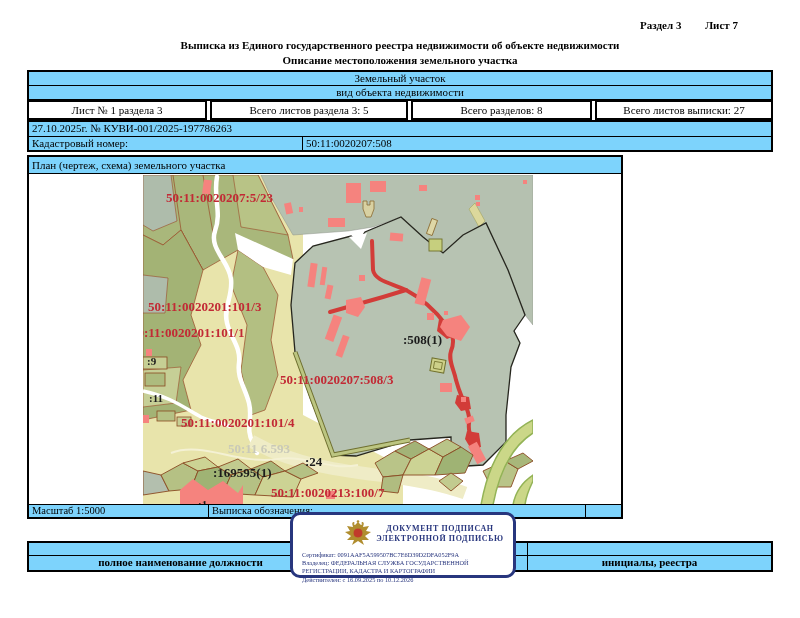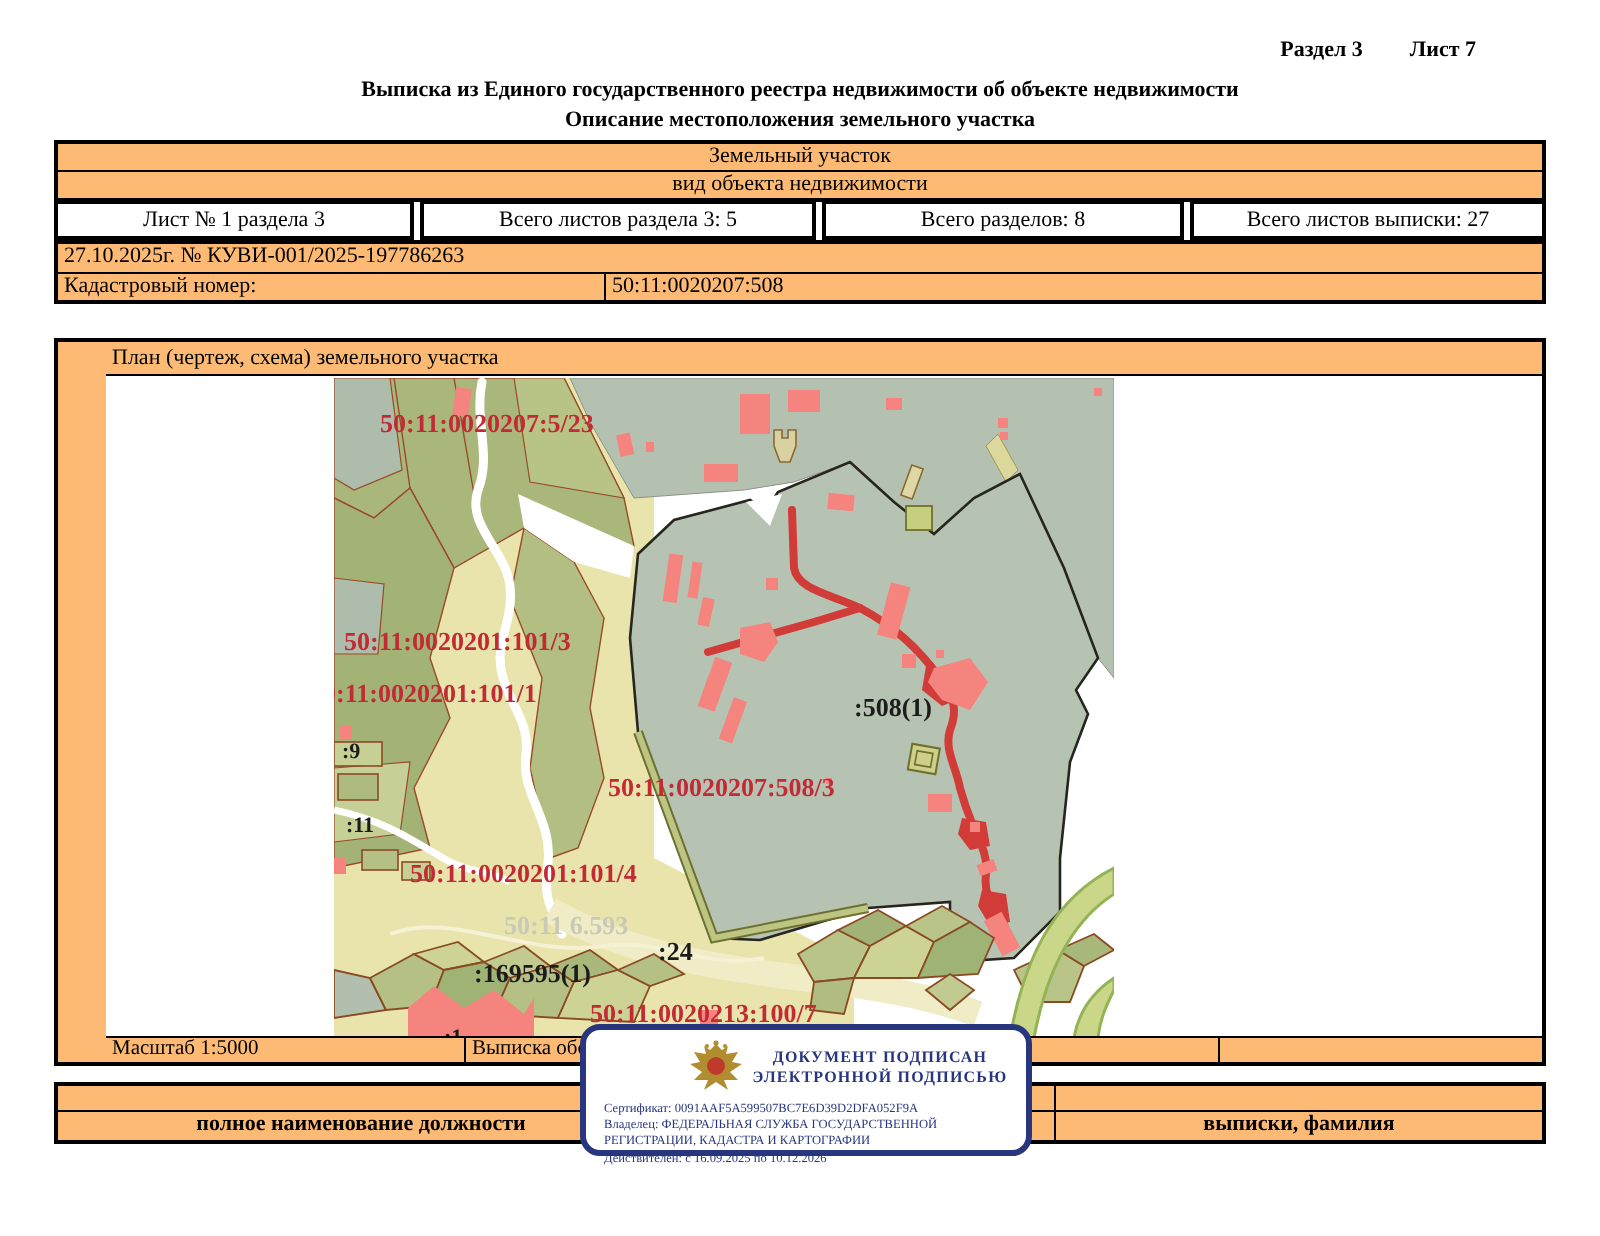--- a/index.html
+++ b/index.html
@@ -3,31 +3,31 @@
 <meta charset="utf-8">
 <style>
   html,body{margin:0;padding:0;background:#fff;}
   #page{position:relative;width:800px;height:618px;background:#fff;
         font-family:"Liberation Serif","DejaVu Serif",serif;color:#000;overflow:hidden;}
   .abs{position:absolute;}
   .ctr{text-align:center;}
   .b{font-weight:bold;}
   .t11{font-size:11px;line-height:13px;}
   .t10{font-size:10.5px;line-height:12px;}
-  .box{border:2px solid #000;box-sizing:border-box;background:#fdba74;}
+  .box{border:2px solid #000;box-sizing:border-box;background:#7dd3fc;}
   .row{display:flex;box-sizing:border-box;}
   .cell{box-sizing:border-box;padding:0 3px;overflow:hidden;white-space:nowrap;}
   .vline{border-left:1.5px solid #000;}
   .hline{border-top:1.5px solid #000;}
   
   #tblA{left:27px;top:70px;width:746px;}
   #tblB{left:27px;top:100px;width:746px;display:flex;gap:3px;}
   #tblB .bcell{border:2px solid #000;height:16px;display:flex;align-items:center;justify-content:center;}
   #tblC{left:27px;top:120px;width:746px;}
-  #tblD{left:27px;top:169px;width:746px;padding-left:24px;}
+  #tblD{left:27px;top:155px;width:596px;}
   #mapzone{position:relative;height:330px;background:#fff;overflow:hidden;}
   #tblE{left:27px;top:541px;width:746px;}
   
   #stamp{left:290px;top:512px;width:226px;height:66px;background:#fff;border:3px solid #28367e;
          border-radius:10px;z-index:9;box-sizing:border-box;color:#28367e;}
   #stamp .hdr{font-size:8px;font-weight:bold;letter-spacing:.6px;text-align:center;line-height:10px;}
   #stamp .sm{font-size:6.3px;line-height:8.2px;margin-left:9px;white-space:nowrap;color:#28367e;}
   svg text{font-family:"Liberation Serif","DejaVu Serif",serif;font-weight:bold;}
   .lblC{fill:#c22a35;font-size:13px;}
   .lblK{fill:#1c1c1c;font-size:13px;}
@@ -213,21 +213,21 @@
 
   <div class="abs box" id="tblE">
     <div class="row" style="height:12px;">
       <div class="cell" style="width:303px;"></div>
       <div class="cell vline" style="width:195px;"></div>
       <div class="cell vline" style="flex:1;"></div>
     </div>
     <div class="row hline" style="height:15px;">
       <div class="t11 cell ctr b" style="width:303px;">полное наименование должности</div>
       <div class="cell vline" style="width:195px;"></div>
-      <div class="t11 cell ctr b vline" style="flex:1;">выписки, фамилия</div>
+      <div class="t11 cell ctr b vline" style="flex:1;">инициалы, реестра</div>
     </div>
   </div>
 
   <div class="abs" id="stamp">
     <div style="display:flex;align-items:center;margin-top:4px;margin-left:40px;">
       <svg width="30" height="30" viewBox="0 0 30 30" style="margin-left:10px;flex:none;">
         <path d="M15 3 L12 6 L9 4 L10 8 L4 7 L7 12 L2 13 L8 17 L4 21 L11 21 L9 26 L15 22 L21 26 L19 21 L26 21 L22 17 L28 13 L23 12 L26 7 L20 8 L21 4 L18 6 Z" fill="#b08d2e"></path>
         <circle cx="15" cy="14" r="5" fill="#c03a2b" stroke="#b08d2e" stroke-width="1"></circle>
         <circle cx="15" cy="2.5" r="1.3" fill="#b08d2e"></circle>
         <circle cx="10.5" cy="4" r="1" fill="#b08d2e"></circle>

